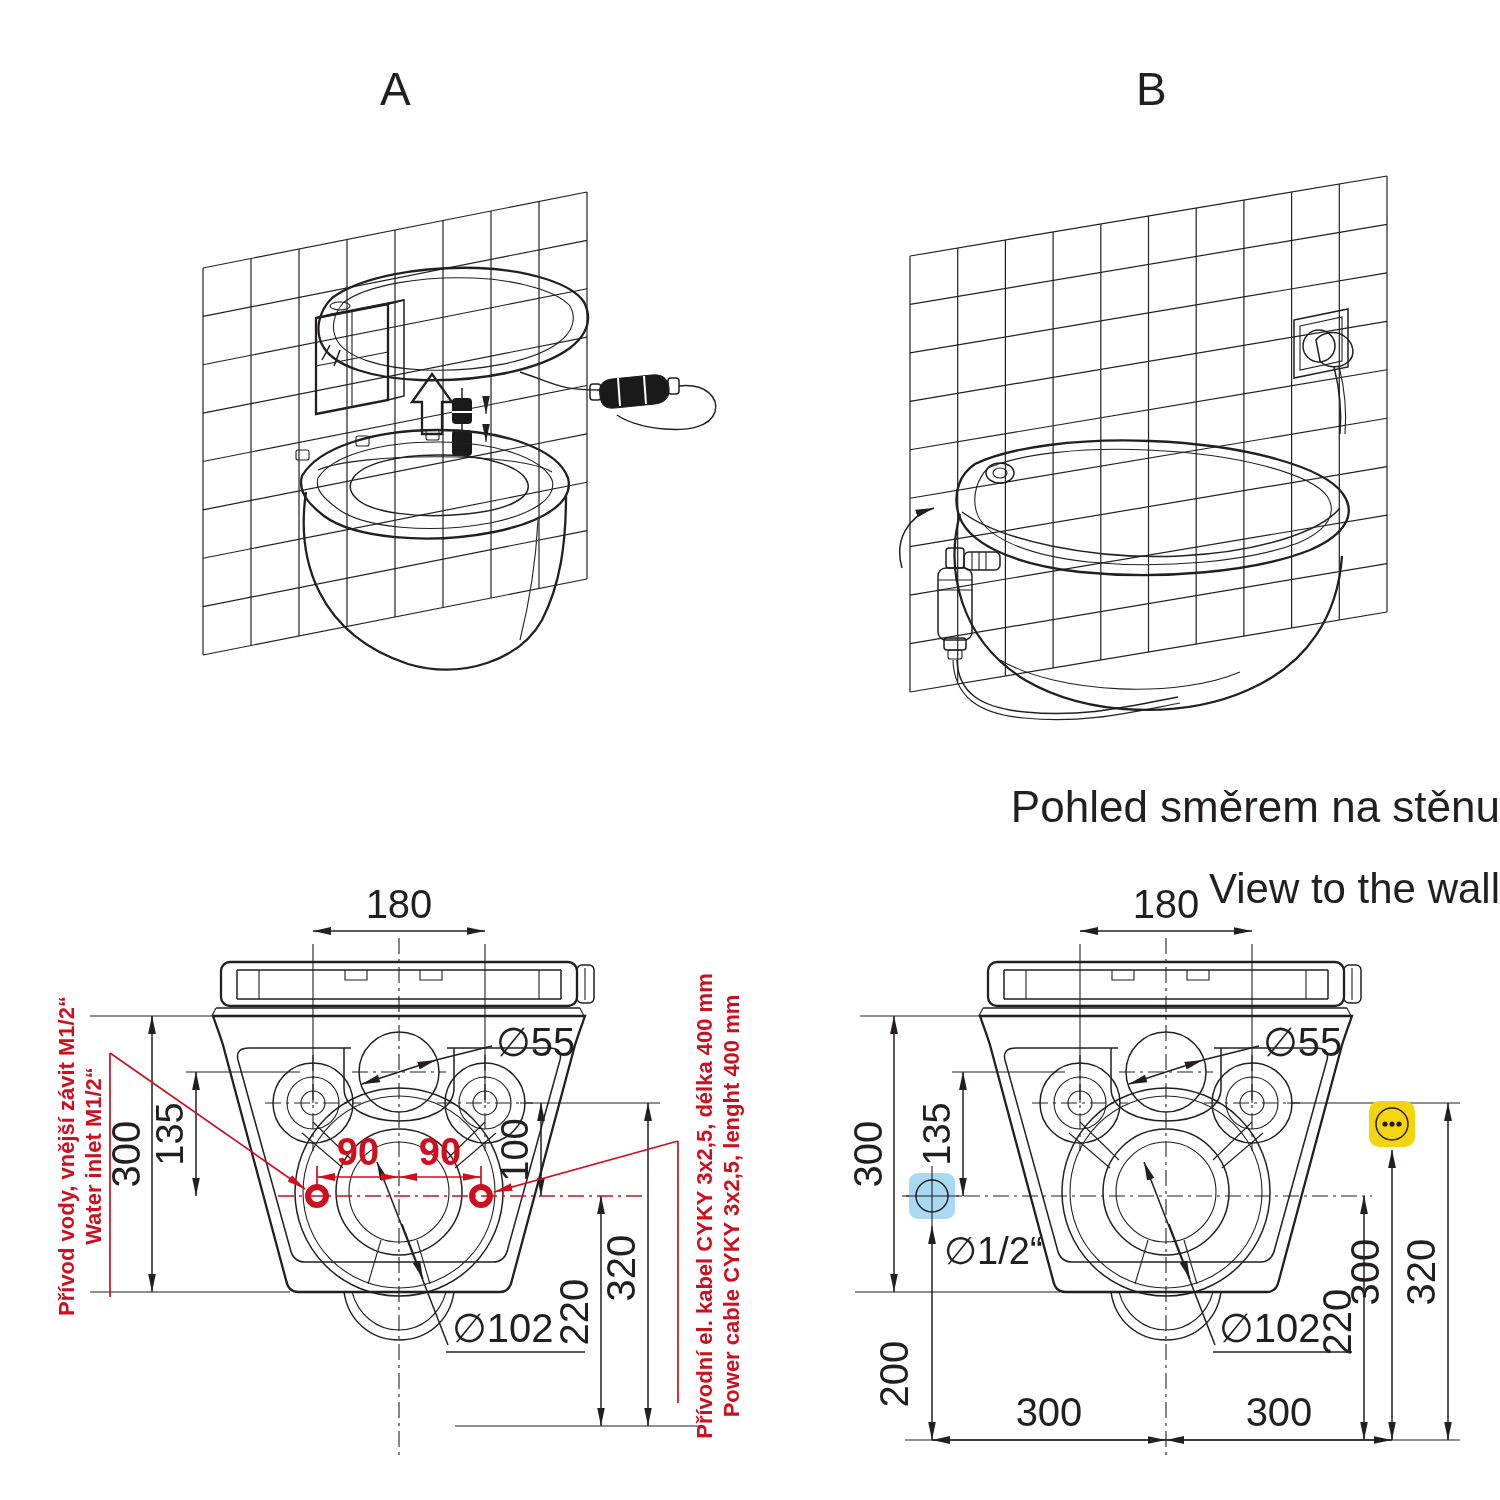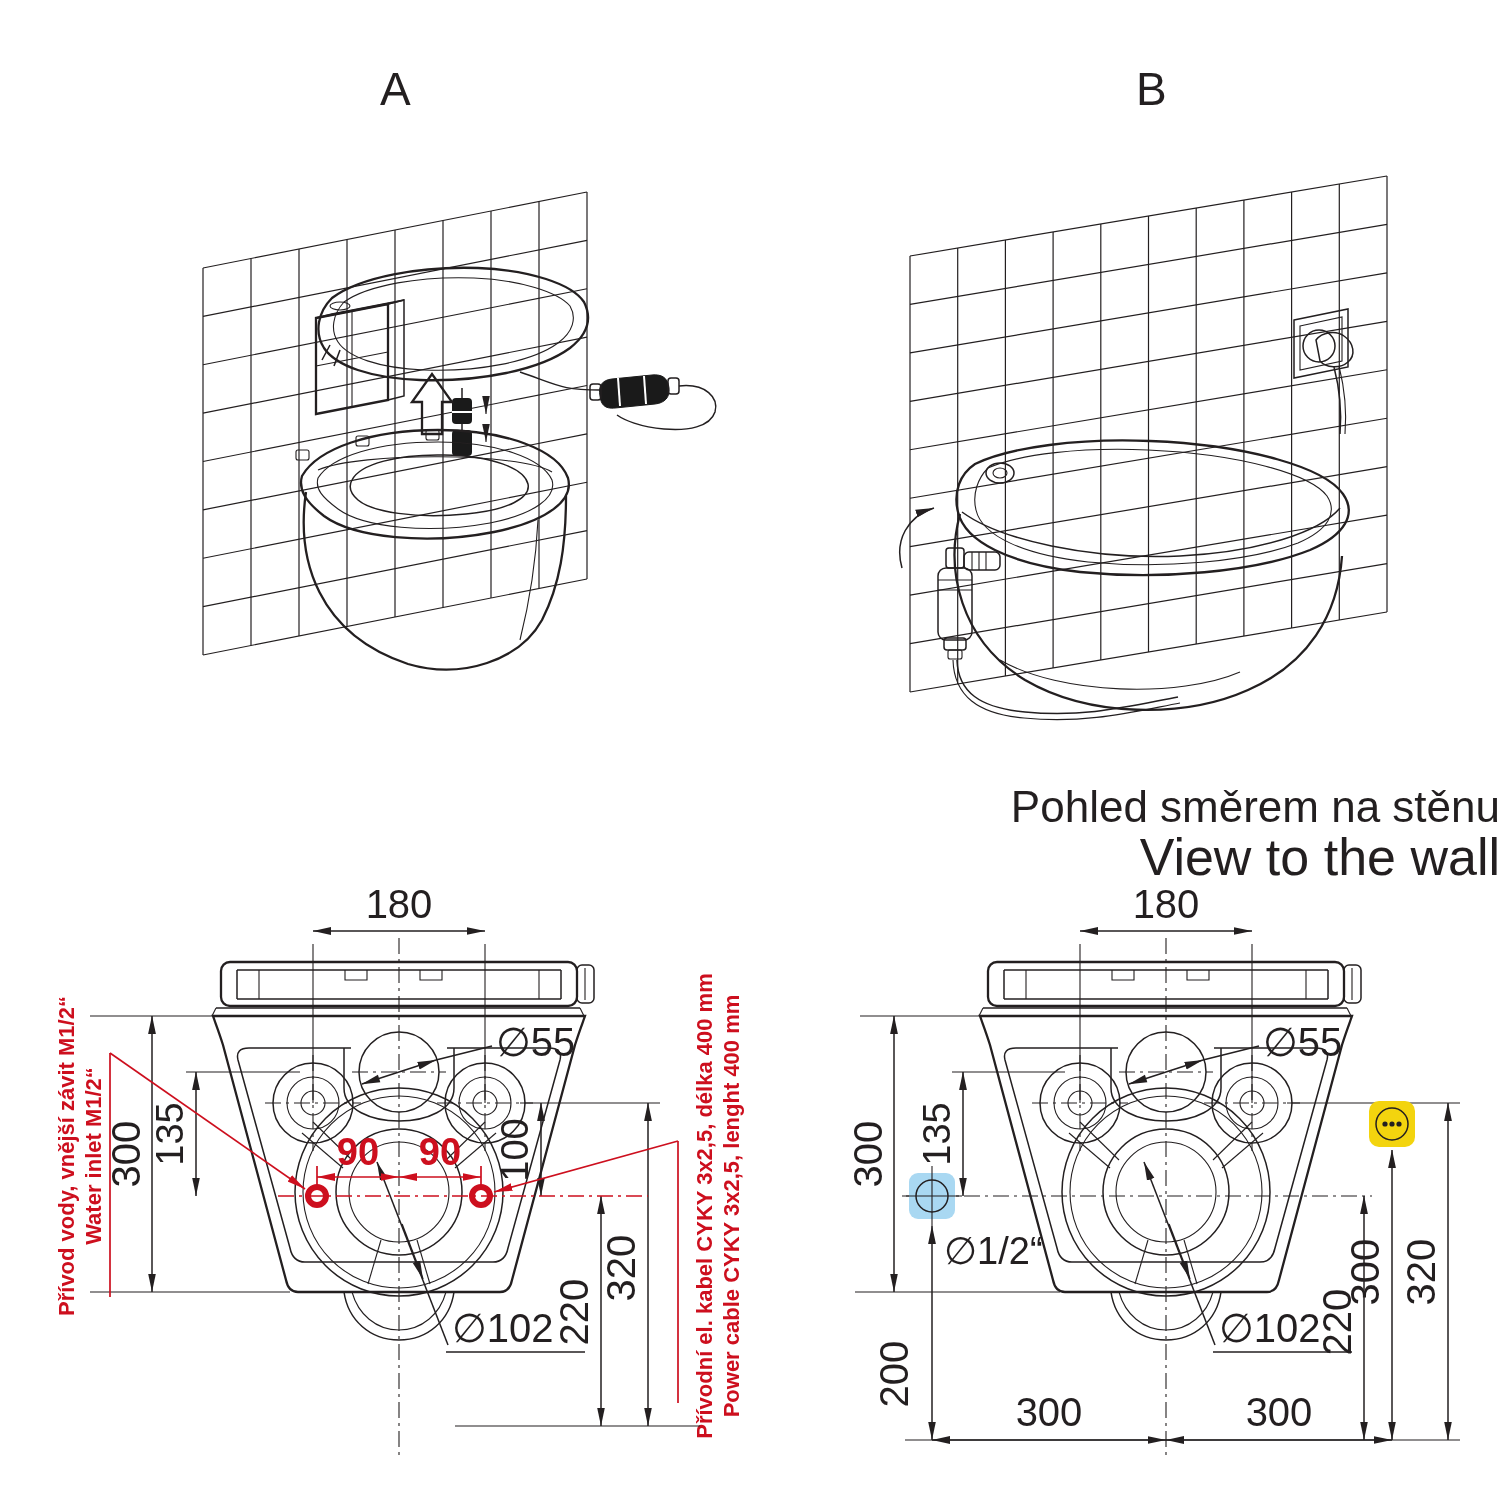--- a/index.html
+++ b/index.html
@@ -1,21 +1,21 @@
 <!DOCTYPE html>
 <html><head>
 <meta charset="utf-8">
 <style>
   html,body{margin:0;padding:0;background:#ffffff;}
   #page{position:relative;width:1500px;height:1500px;background:#ffffff;overflow:hidden;
         font-family:"Liberation Sans", sans-serif;color:#231f20;}
   .view-label{position:absolute;font-size:46px;font-weight:400;color:#231f20;}
   #title-block{position:absolute;left:0;top:782px;width:1500px;text-align:right;color:#231f20;}
   #title-block .t1{font-size:44px;line-height:50px;}
-  #title-block .t2{font-size:52px;line-height:50px;}
+  #title-block .t2{font-size:42px;line-height:50px;margin-top:32px;}
   .red-note{position:absolute;color:#cd0f1e;font-size:22px;font-weight:600;line-height:27px;
             text-align:center;transform:rotate(-90deg);}
   svg{position:absolute;left:0;top:0;}
   .ln{stroke:#231f20;fill:none;}
   .thin{stroke-width:1.1;}
   .med{stroke-width:1.5;}
   .thick{stroke-width:2.3;}
   .dim{stroke:#231f20;stroke-width:1.5;fill:none;}
   .dd{stroke-dasharray:16 5 3 5;}
   .red{stroke:#cd0f1e;fill:none;}

